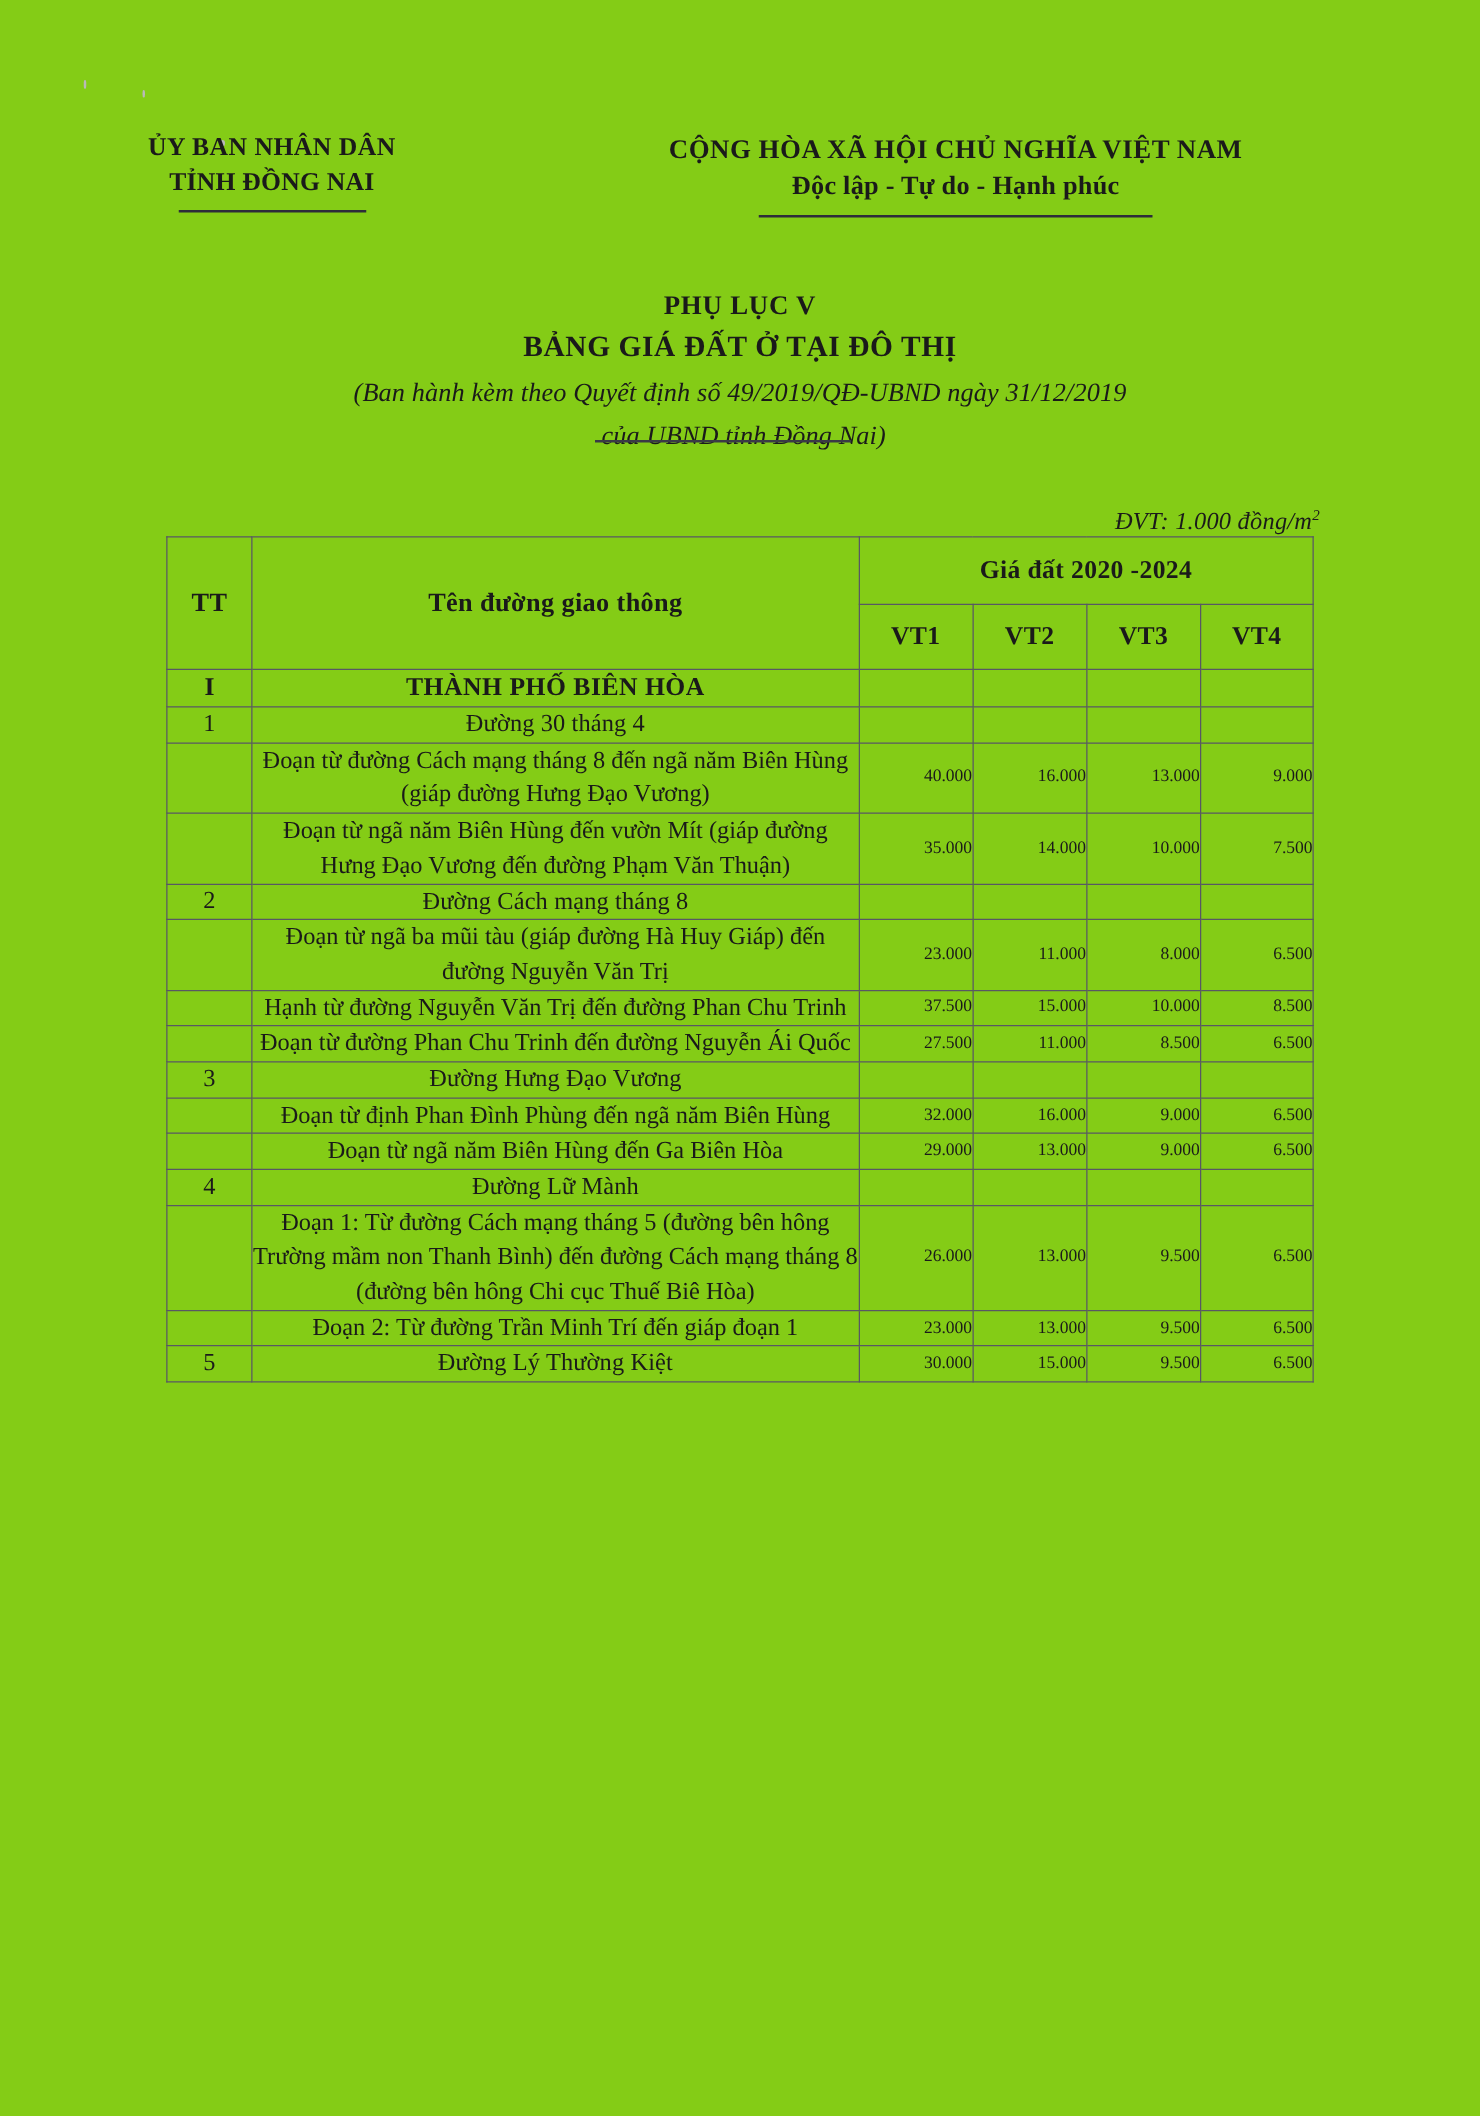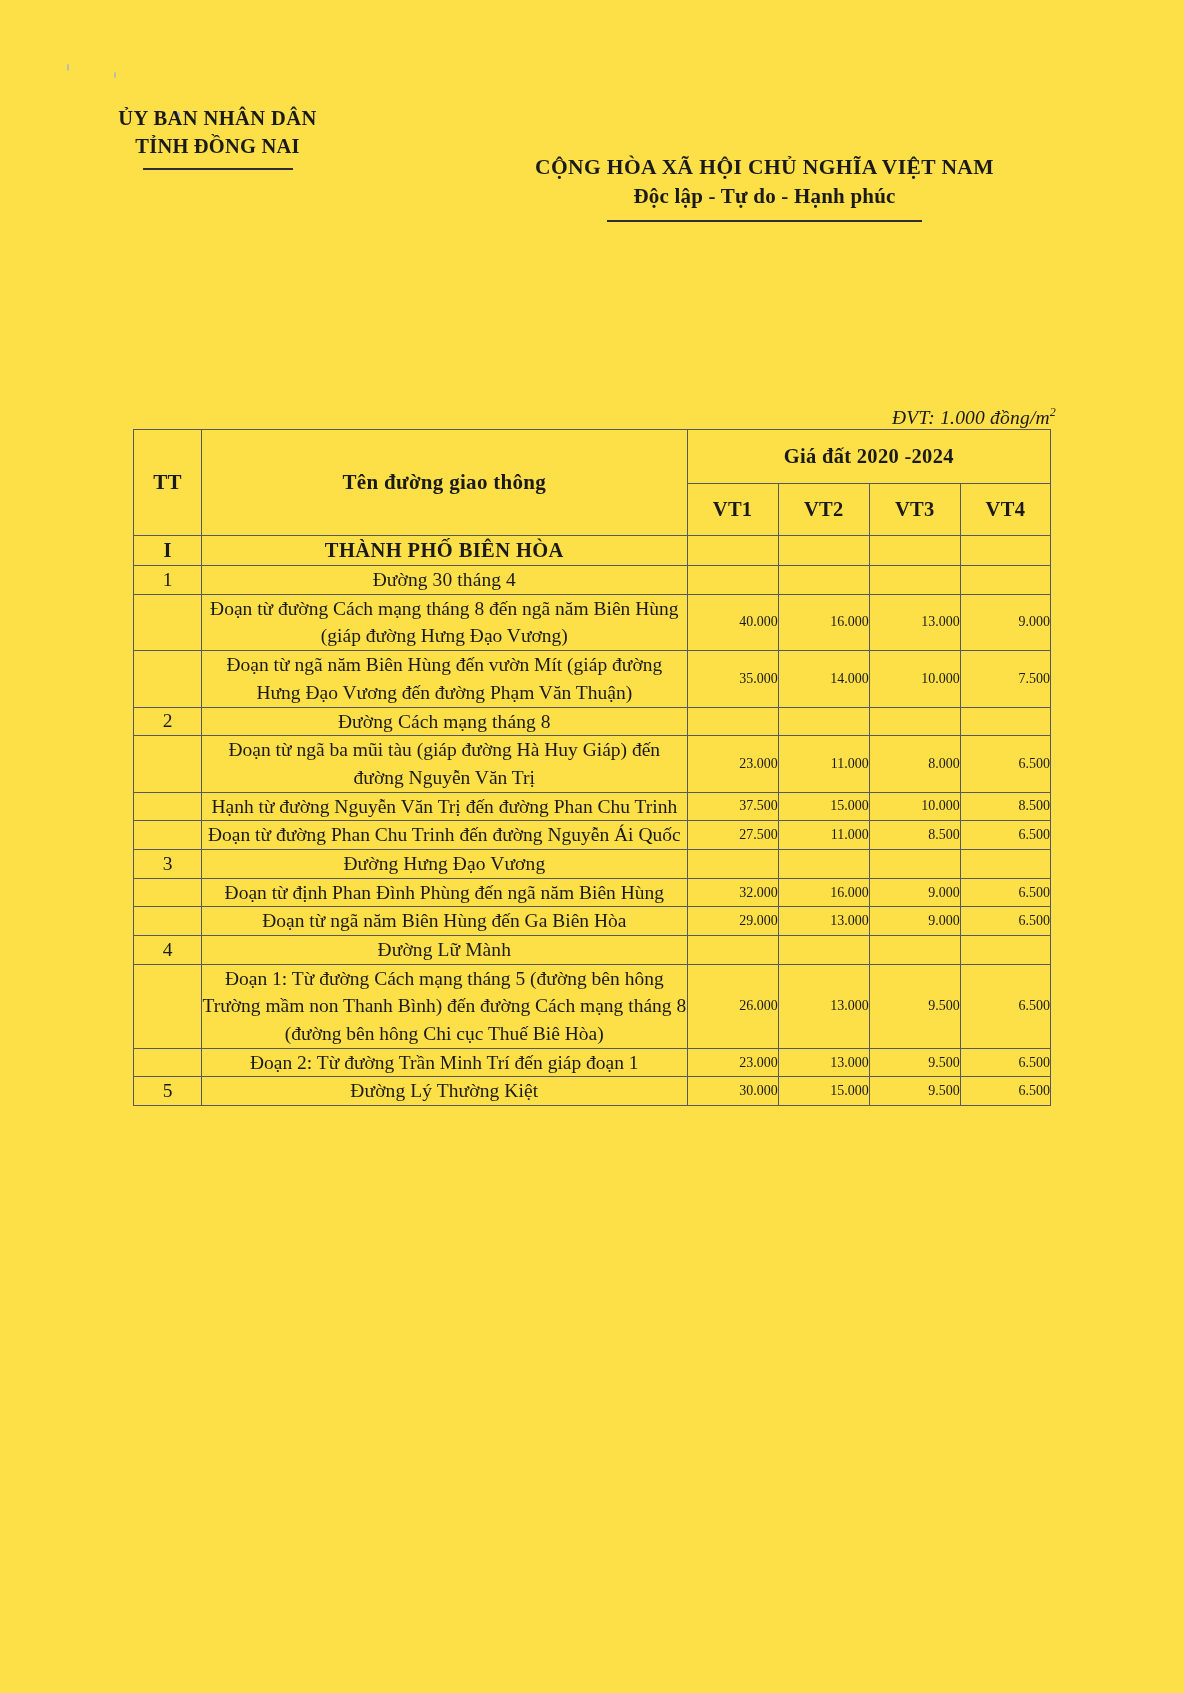--- a/index.html
+++ b/index.html
@@ -12,21 +12,21 @@
     height: 1693px;
     font-family: "Liberation Serif", "DejaVu Serif", serif;
     color: #1a1a1a;
     position: relative;
     overflow: hidden;
   }
   .page {
     position: relative;
     width: 1184px;
     height: 1693px;
-    background: #fde047;
+    background: #84cc16;
   }
 
   
   .speck {
     position: absolute;
     background: #b9b9b9;
     border-radius: 40%;
   }
 
   
@@ -48,21 +48,21 @@
     text-align: center;
     padding-right: 70px;
   }
   .hdr-line1 {
     font-weight: bold;
     font-size: 20.5px;
     letter-spacing: 0.4px;
     line-height: 1.33;
     white-space: nowrap;
   }
-  .hdr-right .hdr-line1 { font-size: 21.5px; margin-top: 48px; }
+  .hdr-right .hdr-line1 { font-size: 21.5px; }
   .hdr-line2 {
     font-weight: bold;
     font-size: 20.5px;
     letter-spacing: 0.2px;
     line-height: 1.4;
     white-space: nowrap;
   }
   .hdr-right .hdr-line2 { font-size: 21px; }
   .rule {
     height: 2px;
@@ -201,20 +201,27 @@
       <div class="hdr-line2">TỈNH ĐỒNG NAI</div>
       <div class="rule rule-left"></div>
     </div>
     <div class="hdr-right">
       <div class="hdr-line1">CỘNG HÒA XÃ HỘI CHỦ NGHĨA VIỆT NAM</div>
       <div class="hdr-line2">Độc lập - Tự do - Hạnh phúc</div>
       <div class="rule rule-right"></div>
     </div>
   </div>
 
+  <div class="title-block">
+    <div class="title-main">PHỤ LỤC V</div>
+    <div class="title-sub">BẢNG GIÁ ĐẤT Ở TẠI ĐÔ THỊ</div>
+    <div class="title-italic">(Ban hành kèm theo Quyết định số 49/2019/QĐ-UBND ngày 31/12/2019</div>
+    <div class="title-italic second">của UBND tỉnh Đồng Nai)</div>
+    <div class="underline-squiggle"></div>
+  </div>
 
   <div class="unit-note"><span>ĐVT: 1.000 đồng/m</span><sup>2</sup></div>
 
   <div class="tbl-wrap">
     <table class="pricetbl">
       <colgroup>
         <col class="c-tt">
           <col class="c-nm">
           <col class="c-v">
           <col class="c-v">

